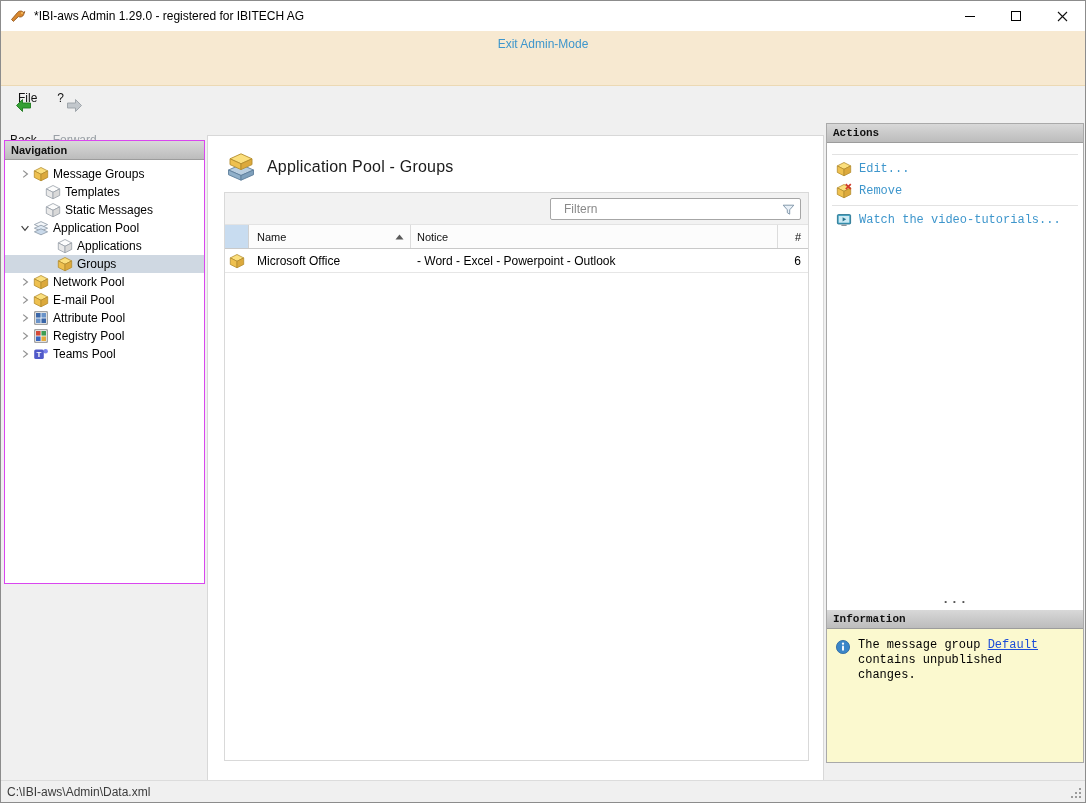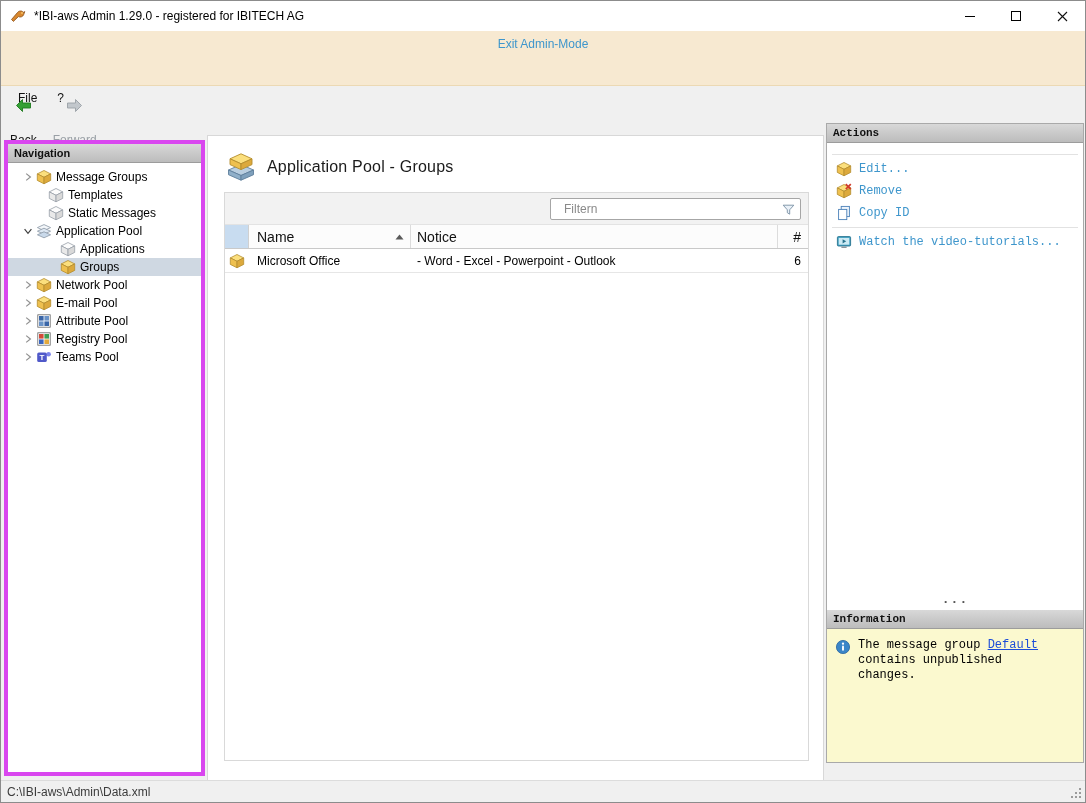--- a/index.html
+++ b/index.html
@@ -25,41 +25,41 @@
 .menubar{position:absolute;left:0;right:0;top:85px;height:23px;background:#f0f0f0;display:flex;align-items:center;padding-left:7px;}
 .menu-item{font-size:12px;color:#111;padding:3px 10px;cursor:default;}
 .toolbar{position:absolute;left:0;right:0;top:108px;height:26px;background:#f0f0f0;display:flex;align-items:center;padding-left:9px;gap:16px;}
 .tool-btn{display:flex;align-items:center;gap:20px;font-size:12px;color:#111;cursor:pointer;flex-direction:column;}
 .tool-btn.disabled{color:#9aa0a6;}
 .tool-btn .icon{display:inline-flex;}
 
 
 .panel-header{height:19px;background:linear-gradient(#d8d8d8,#bcbcbc);border-bottom:1px solid #9c9c9c;font-size:11px;font-weight:bold;color:#111;padding-left:6px;display:flex;align-items:center;}
 
-.nav-panel{position:absolute;left:3px;top:139px;width:201px;height:636px;border:4px solid #d946ef;background:#fff;}
+.nav-panel{position:absolute;left:3px;top:139px;width:201px;height:444px;border:1px solid #d946ef;background:#fff;}
 .nav-body{position:absolute;top:19px;left:0;right:0;bottom:0;background:#fff;padding-top:5px;overflow:hidden;}
 .tree-item{height:18px;display:flex;align-items:center;font-size:12px;color:#000;cursor:default;white-space:nowrap;}
 .tree-item .chev{width:16px;display:inline-flex;justify-content:center;}
 .tree-item .icon{width:16px;height:16px;margin-right:4px;display:inline-flex;flex:none;}
 .tree-item.ind0{padding-left:12px;}
 .tree-item.ind1{padding-left:40px;}
 .tree-item.ind2{padding-left:52px;}
 .tree-item.selected{background:#cfd8e2;}
 
 
 .content-panel{position:absolute;left:206px;top:134px;width:617px;height:647px;background:#fff;border:1px solid #d8d8d8;}
 .content-title{position:absolute;left:18px;top:17px;display:flex;align-items:center;gap:11px;}
 .big-icon{width:30px;height:28px;display:inline-flex;}
 .content-title h1{font-size:16px;font-weight:normal;color:#1b1b1b;letter-spacing:.2px;}
 .table-block{position:absolute;left:16px;right:14px;top:56px;bottom:20px;border:1px solid #d9d9d9;background:#fff;display:flex;flex-direction:column;}
 .filter-bar{height:32px;background:#f2f2f2;position:relative;border-bottom:1px solid #e3e3e3;flex:none;}
 .filter-input{position:absolute;right:7px;top:5px;width:251px;height:22px;border:1px solid #a6a6a6;border-radius:2px;font-size:12px;padding:0 26px 0 13px;font-family:inherit;color:#222;background:#fff;outline:none;}
 .filter-input::placeholder{color:#8a8a8a;}
 .funnel{position:absolute;right:12px;top:9px;display:inline-flex;cursor:pointer;}
-.thead{display:flex;height:24px;border-bottom:1px solid #c9c9c9;background:#fcfcfc;font-size:14px;color:#111;flex:none;}
+.thead{display:flex;height:24px;border-bottom:1px solid #c9c9c9;background:#fcfcfc;font-size:11px;color:#111;flex:none;}
 .th{display:flex;align-items:center;cursor:pointer;}
 .th-iconcol{width:24px;background:#c8dcf0;border-right:1px solid #d0d0d0;}
 .th-name{width:162px;padding-left:8px;padding-right:6px;border-right:1px solid #dcdcdc;justify-content:space-between;}
 .th-notice{flex:1;padding-left:6px;border-right:1px solid #dcdcdc;}
 .th-count{width:30px;justify-content:flex-end;padding-right:7px;}
 .tbody{flex:1;}
 .trow{display:flex;height:24px;border-bottom:1px solid #e6e6e6;font-size:12px;color:#000;align-items:center;cursor:default;}
 .td-icon{width:24px;display:flex;justify-content:center;flex:none;}
 .td-icon .icon{width:16px;height:16px;display:inline-flex;}
 .td-name{width:162px;padding-left:8px;flex:none;}
@@ -380,29 +380,20 @@
               <polygon points="1.3,4.9 8,8.3 8,14.8 1.3,11.4" fill="#eec04f" stroke="#b48d2e" stroke-width="0.8"></polygon>
               <polygon points="14.7,4.9 8,8.3 8,14.8 14.7,11.4" fill="#dca93c" stroke="#b48d2e" stroke-width="0.8"></polygon>
               <g stroke="#d03a2a" stroke-width="1.7">
                 <line x1="9.8" y1="1.2" x2="14.8" y2="6.2"></line>
                 <line x1="14.8" y1="1.2" x2="9.8" y2="6.2"></line>
               </g>
             </svg>
           </span>
           <span>Remove</span>
         </div>
-        <div class="action-item">
-          <span class="icon">
-            <svg width="16" height="16" viewBox="0 0 16 16">
-              <rect x="5.2" y="1.4" width="8.2" height="10.2" fill="#eef5fc" stroke="#4a80b8" stroke-width="0.9"></rect>
-              <rect x="2.6" y="4.4" width="8.2" height="10.2" fill="#fff" stroke="#4a80b8" stroke-width="0.9"></rect>
-            </svg>
-          </span>
-          <span>Copy ID</span>
-        </div>
         <div class="action-divider"></div>
         <div class="action-item">
           <span class="icon">
             <svg width="16" height="16" viewBox="0 0 16 16">
               <rect x="1.4" y="2.6" width="13.2" height="9.4" rx="1" fill="#3e9fc0" stroke="#28738e" stroke-width="0.9"></rect>
               <rect x="2.7" y="3.9" width="10.6" height="6.8" fill="#cdeaf4"></rect>
               <polygon points="6.6,5.2 10.2,7.3 6.6,9.4" fill="#28738e"></polygon>
               <rect x="5.4" y="12.6" width="5.2" height="1.4" fill="#8a949c"></rect>
             </svg>
           </span>

